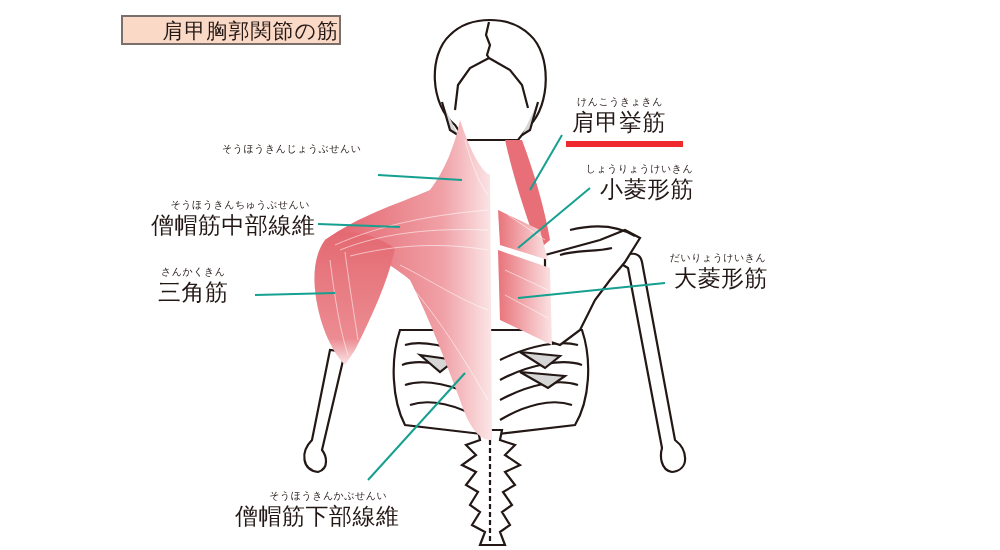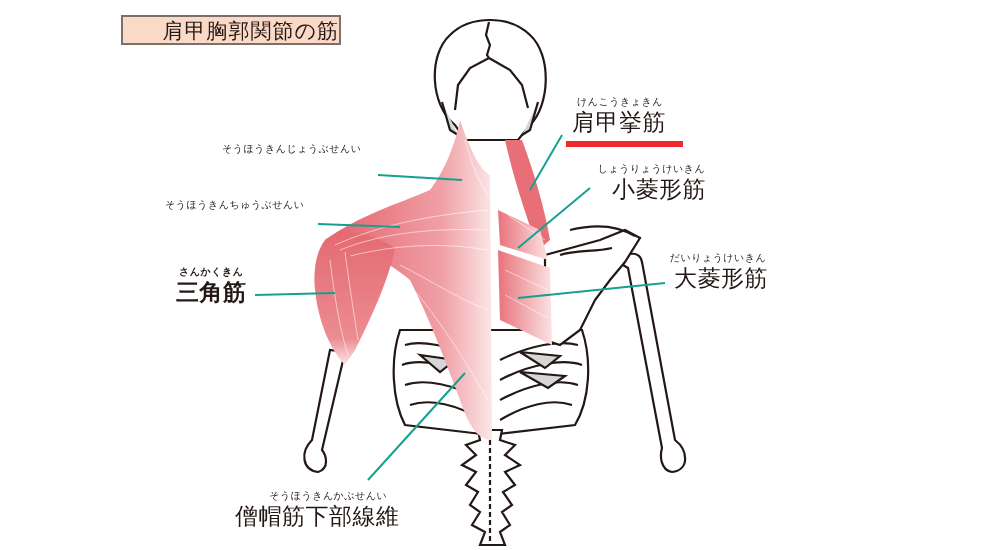--- a/index.html
+++ b/index.html
@@ -113,39 +113,40 @@
     <line x1="665" y1="283" x2="518" y2="298"></line>
   </g>
 </svg>
 
 <div class="label" style="left:200px; top:143px;">
   <div class="ruby" style="padding-left:22px">そうほうきんじょうぶせんい</div>
 </div>
 
 <div class="label" style="left:128px; top:199px;margin-left:23px;">
   <div class="ruby" style="padding-left:14px">そうほうきんちゅうぶせんい</div>
+  <div class="name">僧帽筋中部線維</div>
 </div>
 
-<div class="label" style="left:176px; top:266px;font-weight:bold;">
+<div class="label" style="left:158px; top:266px;">
   <div class="ruby">さんかくきん</div>
   <div class="name">三角筋</div>
 </div>
 
 <div class="label" style="left:235px; top:490px;">
   <div class="ruby" style="padding-left:22px">そうほうきんかぶせんい</div>
   <div class="name">僧帽筋下部線維</div>
 </div>
 
 <div class="label" style="left:572px; top:96px;">
   <div class="ruby" style="padding-left:2px">けんこうきょきん</div>
   <div class="name">肩甲挙筋</div>
 </div>
 <div class="underline" style="left:566px; top:141px; width:117px;"></div>
 
-<div class="label" style="left:585px; top:163px;margin-left:12px;">
+<div class="label" style="left:585px; top:163px;">
   <div class="ruby">しょうりょうけいきん</div>
   <div class="name" style="padding-left:15px">小菱形筋</div>
 </div>
 
 <div class="label" style="left:668px; top:252px;">
   <div class="ruby">だいりょうけいきん</div>
   <div class="name" style="padding-left:6px">大菱形筋</div>
 </div>
 
 </body></html>

